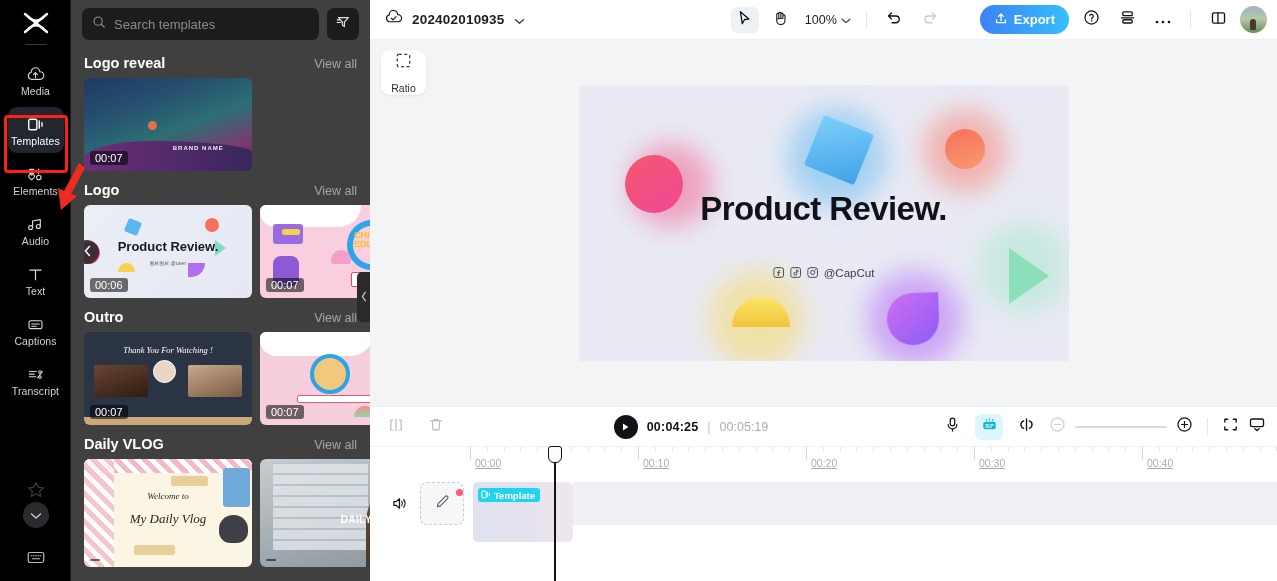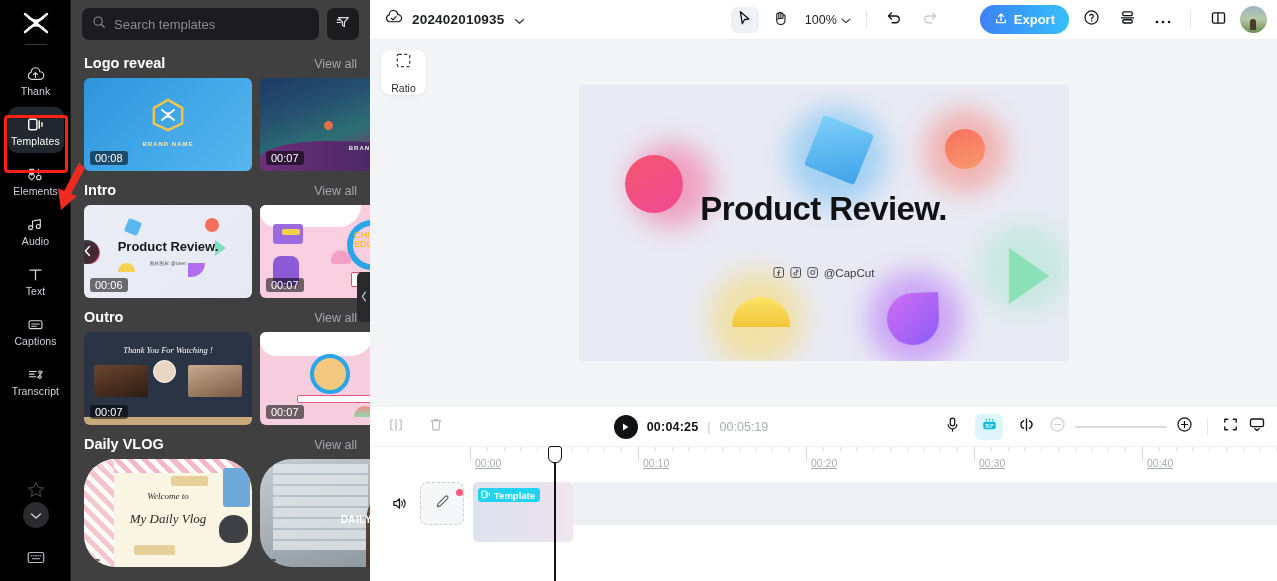--- a/index.html
+++ b/index.html
@@ -70,21 +70,21 @@
     display: flex; align-items: baseline; justify-content: space-between;
     padding: 11px 13px 7px 13px;
   }
   .sec-title { color: #ffffff; font-size: 14.5px; font-weight: bold; }
   .sec-viewall { color: #a4a6ab; font-size: 12.5px; cursor: pointer; }
   .row { display: flex; gap: 8px; padding: 0 0 0 13px; position: relative; }
   .card {
     width: 168px; height: 93px; border-radius: 6px; position: relative;
     overflow: hidden; flex: 0 0 auto; cursor: pointer;
   }
-  .card.tall { height: 108px; border-radius: 32px; }
+  .card.tall { height: 108px; }
   .card .dur {
     position: absolute; left: 6px; bottom: 6px; background: rgba(0,0,0,.55);
     color: #fff; font-size: 11px; padding: 1px 5px; border-radius: 3px;
     font-family: "Liberation Sans", sans-serif;
   }
   .nav-arrow {
     position: absolute; width: 24px; height: 24px; border-radius: 50%;
     background: rgba(40,40,44,.88); display: flex; align-items: center;
     justify-content: center; top: 50%; transform: translateY(-50%);
     z-index: 6; cursor: pointer;
@@ -273,21 +273,21 @@
     </div>
     <div class="rail-divider"></div>
 
     <div class="rail-item rail-dim">
       <span class="rail-ico">
         <svg width="19" height="16" viewBox="0 0 22 18">
           <path d="M6 14 A4.2 4.2 0 0 1 6 5.8 A5 5 0 0 1 16 5.3 A3.8 3.8 0 0 1 16.5 14 Z" fill="none" stroke="#d8dadd" stroke-width="1.3" stroke-linejoin="round"></path>
           <path d="M11 12 V6.4 M8.6 8.6 L11 6.2 L13.4 8.6" fill="none" stroke="#d8dadd" stroke-width="1.3" stroke-linecap="round" stroke-linejoin="round"></path>
         </svg>
       </span>
-      <span class="rail-lbl">Thank</span>
+      <span class="rail-lbl">Media</span>
     </div>
 
     <div class="rail-item active">
       <span class="rail-ico">
         <svg width="20" height="17" viewBox="0 0 22 18">
           <rect x="3" y="3.2" width="9" height="11.6" rx="2" fill="none" stroke="#fff" stroke-width="1.5"></rect>
           <path d="M14.6 5 V13" stroke="#fff" stroke-width="1.5" stroke-linecap="round"></path>
           <path d="M17.6 7 V11" stroke="#fff" stroke-width="1.5" stroke-linecap="round"></path>
         </svg>
       </span>
@@ -400,45 +400,33 @@
           </svg>
         </span>
       </div>
     </div>
 
     <div class="sec-head">
       <span class="sec-title">Logo reveal</span>
       <span class="sec-viewall">View all</span>
     </div>
     <div class="row">
-      <div class="card logo1">
-        <div class="hexbadge">
-          <svg width="38" height="34" viewBox="0 0 40 36">
-            <path d="M20 2 L35 10.5 V27 L20 34 L5 27 V10.5 Z" fill="none" stroke="#f6c545" stroke-width="2.6"></path>
-            <path d="M13 12 L27 24 M27 12 L13 24" stroke="#fff" stroke-width="1.6"></path>
-            <path d="M14.5 14 Q20 18 25.5 14" fill="none" stroke="#fff" stroke-width="1.4"></path>
-            <path d="M14.5 22 Q20 18 25.5 22" fill="none" stroke="#fff" stroke-width="1.4"></path>
-          </svg>
-        </div>
-        <div class="brandname">BRAND NAME</div>
-        <span class="dur">00:08</span>
-      </div>
       <div class="card logo2">
 
         <div class="o-circ" style="left:38%;top:46%;width:9px;height:9px;background:#e2704a;"></div>
 
         <div class="sh" style="left:0;bottom:0;width:100%;height:32%;background:linear-gradient(90deg,#6e2f79,#38265c);border-radius:40% 60% 0 0/60% 40% 0 0;"></div>
         <div class="brandname" style="left:68%;top:72%;transform:translateX(-50%);color:#eee;">BRAND NAME</div>
         <span class="dur">00:07</span>
 
       </div>
     </div>
 
     <div class="sec-head">
-      <span class="sec-title">Intro</span>
+      <span class="sec-title">Logo</span>
       <span class="sec-viewall">View all</span>
     </div>
     <div class="row">
       <div class="card intro1">
         <div class="o-circ" style="left:-6px;top:40%;width:22px;height:22px;background:#f5497f;"></div>
         <div class="sh" style="left:25%;top:16%;width:14px;height:14px;background:#58b6f0;transform:rotate(22deg);border-radius:2px;"></div>
         <div class="o-circ" style="left:72%;top:14%;width:14px;height:14px;background:#f6705c;"></div>
         <div class="sh" style="left:78%;top:38%;width:0;height:0;border-left:11px solid #7ae0c0;border-top:8px solid transparent;border-bottom:8px solid transparent;"></div>
         <div class="sh" style="left:20%;top:62%;width:17px;height:9px;background:#f5d351;border-radius:11px 11px 0 0;"></div>
         <div class="sh" style="left:62%;top:62%;width:17px;height:14px;background:#b26cf0;border-radius:0 0 16px 0;"></div>

